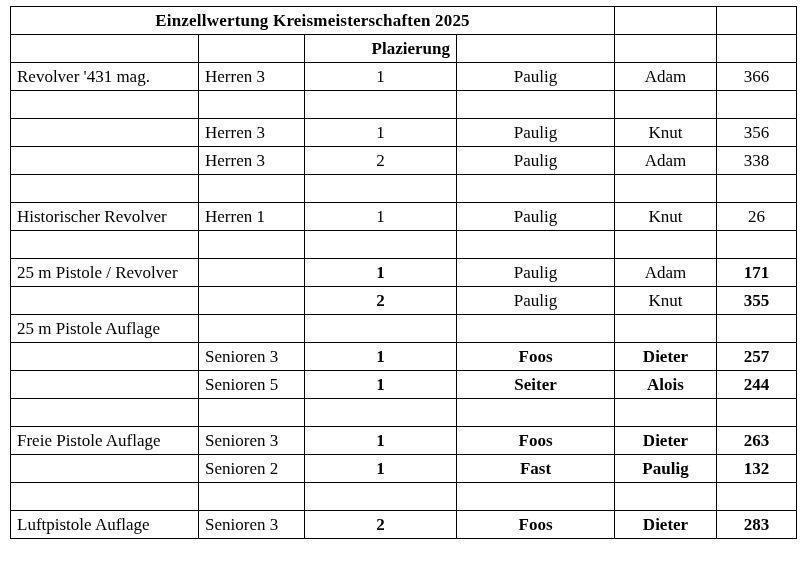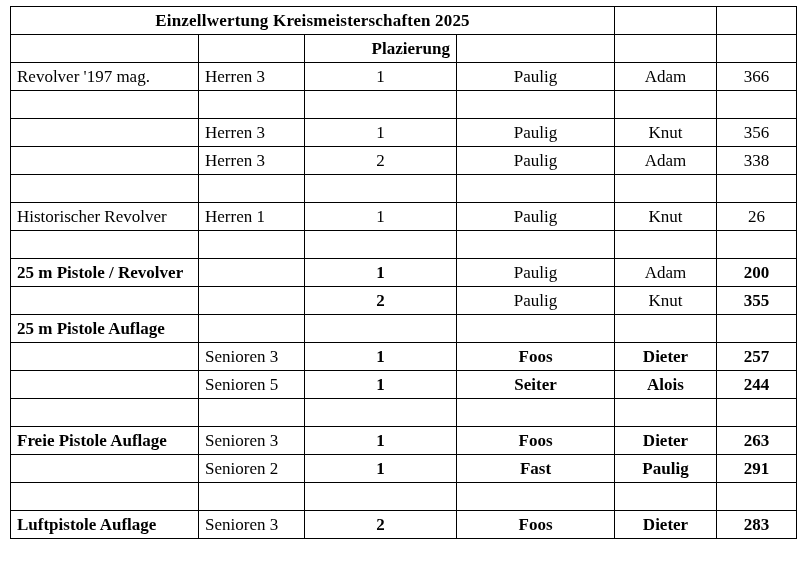--- a/index.html
+++ b/index.html
@@ -56,21 +56,21 @@
     height: 30px;
   }
   .right { text-align: right; }
   .sansb { font-family: "Liberation Sans", sans-serif; font-weight: normal; font-size: 15px; }
   .hdr-plaz {
     font-family: "Liberation Serif", serif;
     font-weight: bold;
     font-size: 18px;
     text-align: right;
   }
-  .cat { font-family: "Liberation Sans", sans-serif; font-weight: bold; font-size: 14px; }
+  .cat { font-family: "Liberation Sans", sans-serif; font-weight: normal; font-size: 14px; }
   .num { font-family: "Liberation Sans", sans-serif; font-weight: bold; font-size: 15px; text-align: center; }
   .serif-center { font-family: "Liberation Serif", serif; font-size: 17px; text-align: center; }
   .serif-left { font-family: "Liberation Serif", serif; font-size: 17px; text-align: left; }
 </style>
 </head>
 <body>
 
 <div class="sheet">
 
   <table class="grid">
@@ -93,21 +93,21 @@
       <tr>
         <td></td>
         <td></td>
         <td class="hdr-plaz">Plazierung</td>
         <td></td>
         <td></td>
         <td></td>
       </tr>
 
       <tr>
-        <td class="serif-left">Revolver '197 mag.</td>
+        <td class="serif-left">Revolver '431 mag.</td>
         <td class="serif-left">Herren 3</td>
         <td class="serif-center">1</td>
         <td class="serif-center">Paulig</td>
         <td class="serif-center">Adam</td>
         <td class="serif-center">366</td>
       </tr>
 
       <tr>
         <td class="serif-left"></td>
         <td class="serif-left"></td>
@@ -161,21 +161,21 @@
         <td class="serif-center"></td>
         <td class="serif-center"></td>
       </tr>
 
       <tr>
         <td class="cat">25 m Pistole / Revolver</td>
         <td class="sansb"></td>
         <td class="num right">1</td>
         <td class="serif-center">Paulig</td>
         <td class="serif-center">Adam</td>
-        <td class="num">200</td>
+        <td class="num">171</td>
       </tr>
 
       <tr>
         <td class="cat"></td>
         <td class="sansb"></td>
         <td class="num">2</td>
         <td class="serif-center">Paulig</td>
         <td class="serif-center">Knut</td>
         <td class="num">355</td>
       </tr>
@@ -224,21 +224,21 @@
         <td class="num">Dieter</td>
         <td class="num">263</td>
       </tr>
 
       <tr>
         <td class="cat"></td>
         <td class="sansb">Senioren 2</td>
         <td class="num">1</td>
         <td class="num">Fast</td>
         <td class="num">Paulig</td>
-        <td class="num">291</td>
+        <td class="num">132</td>
       </tr>
 
       <tr>
         <td class="cat"></td>
         <td class="sansb"></td>
         <td class="num"></td>
         <td class="num"></td>
         <td class="num"></td>
         <td class="num"></td>
       </tr>

